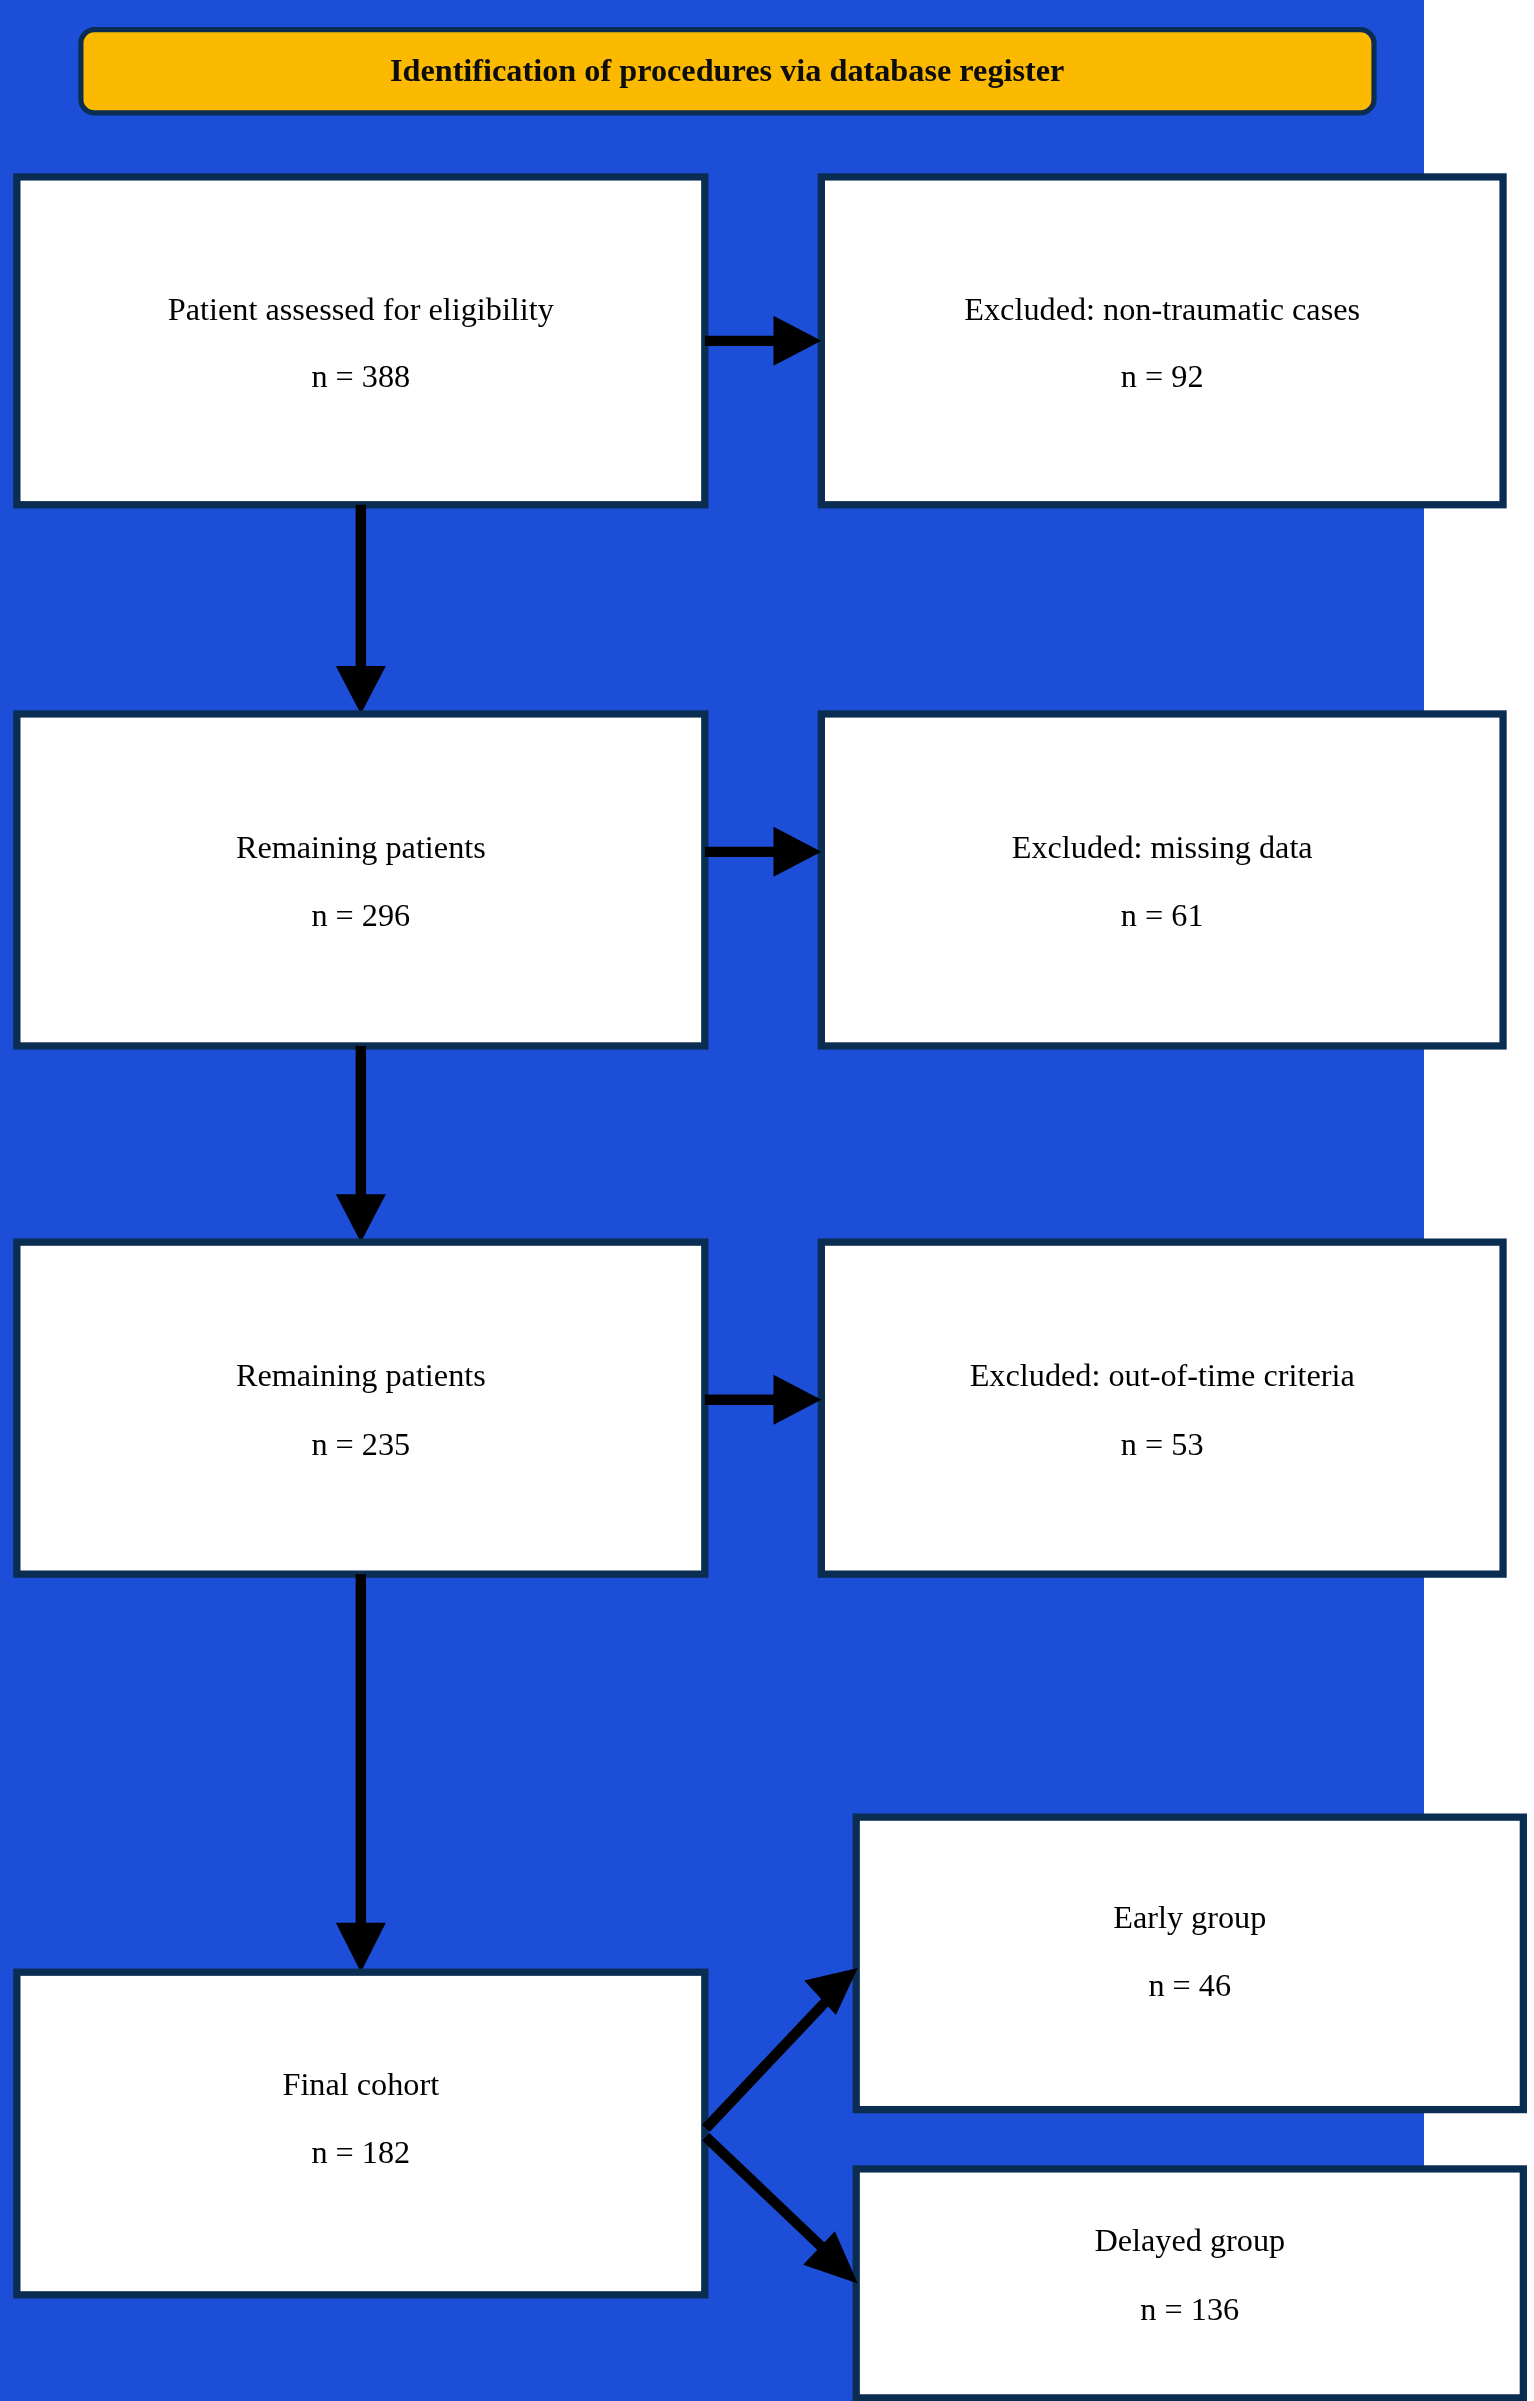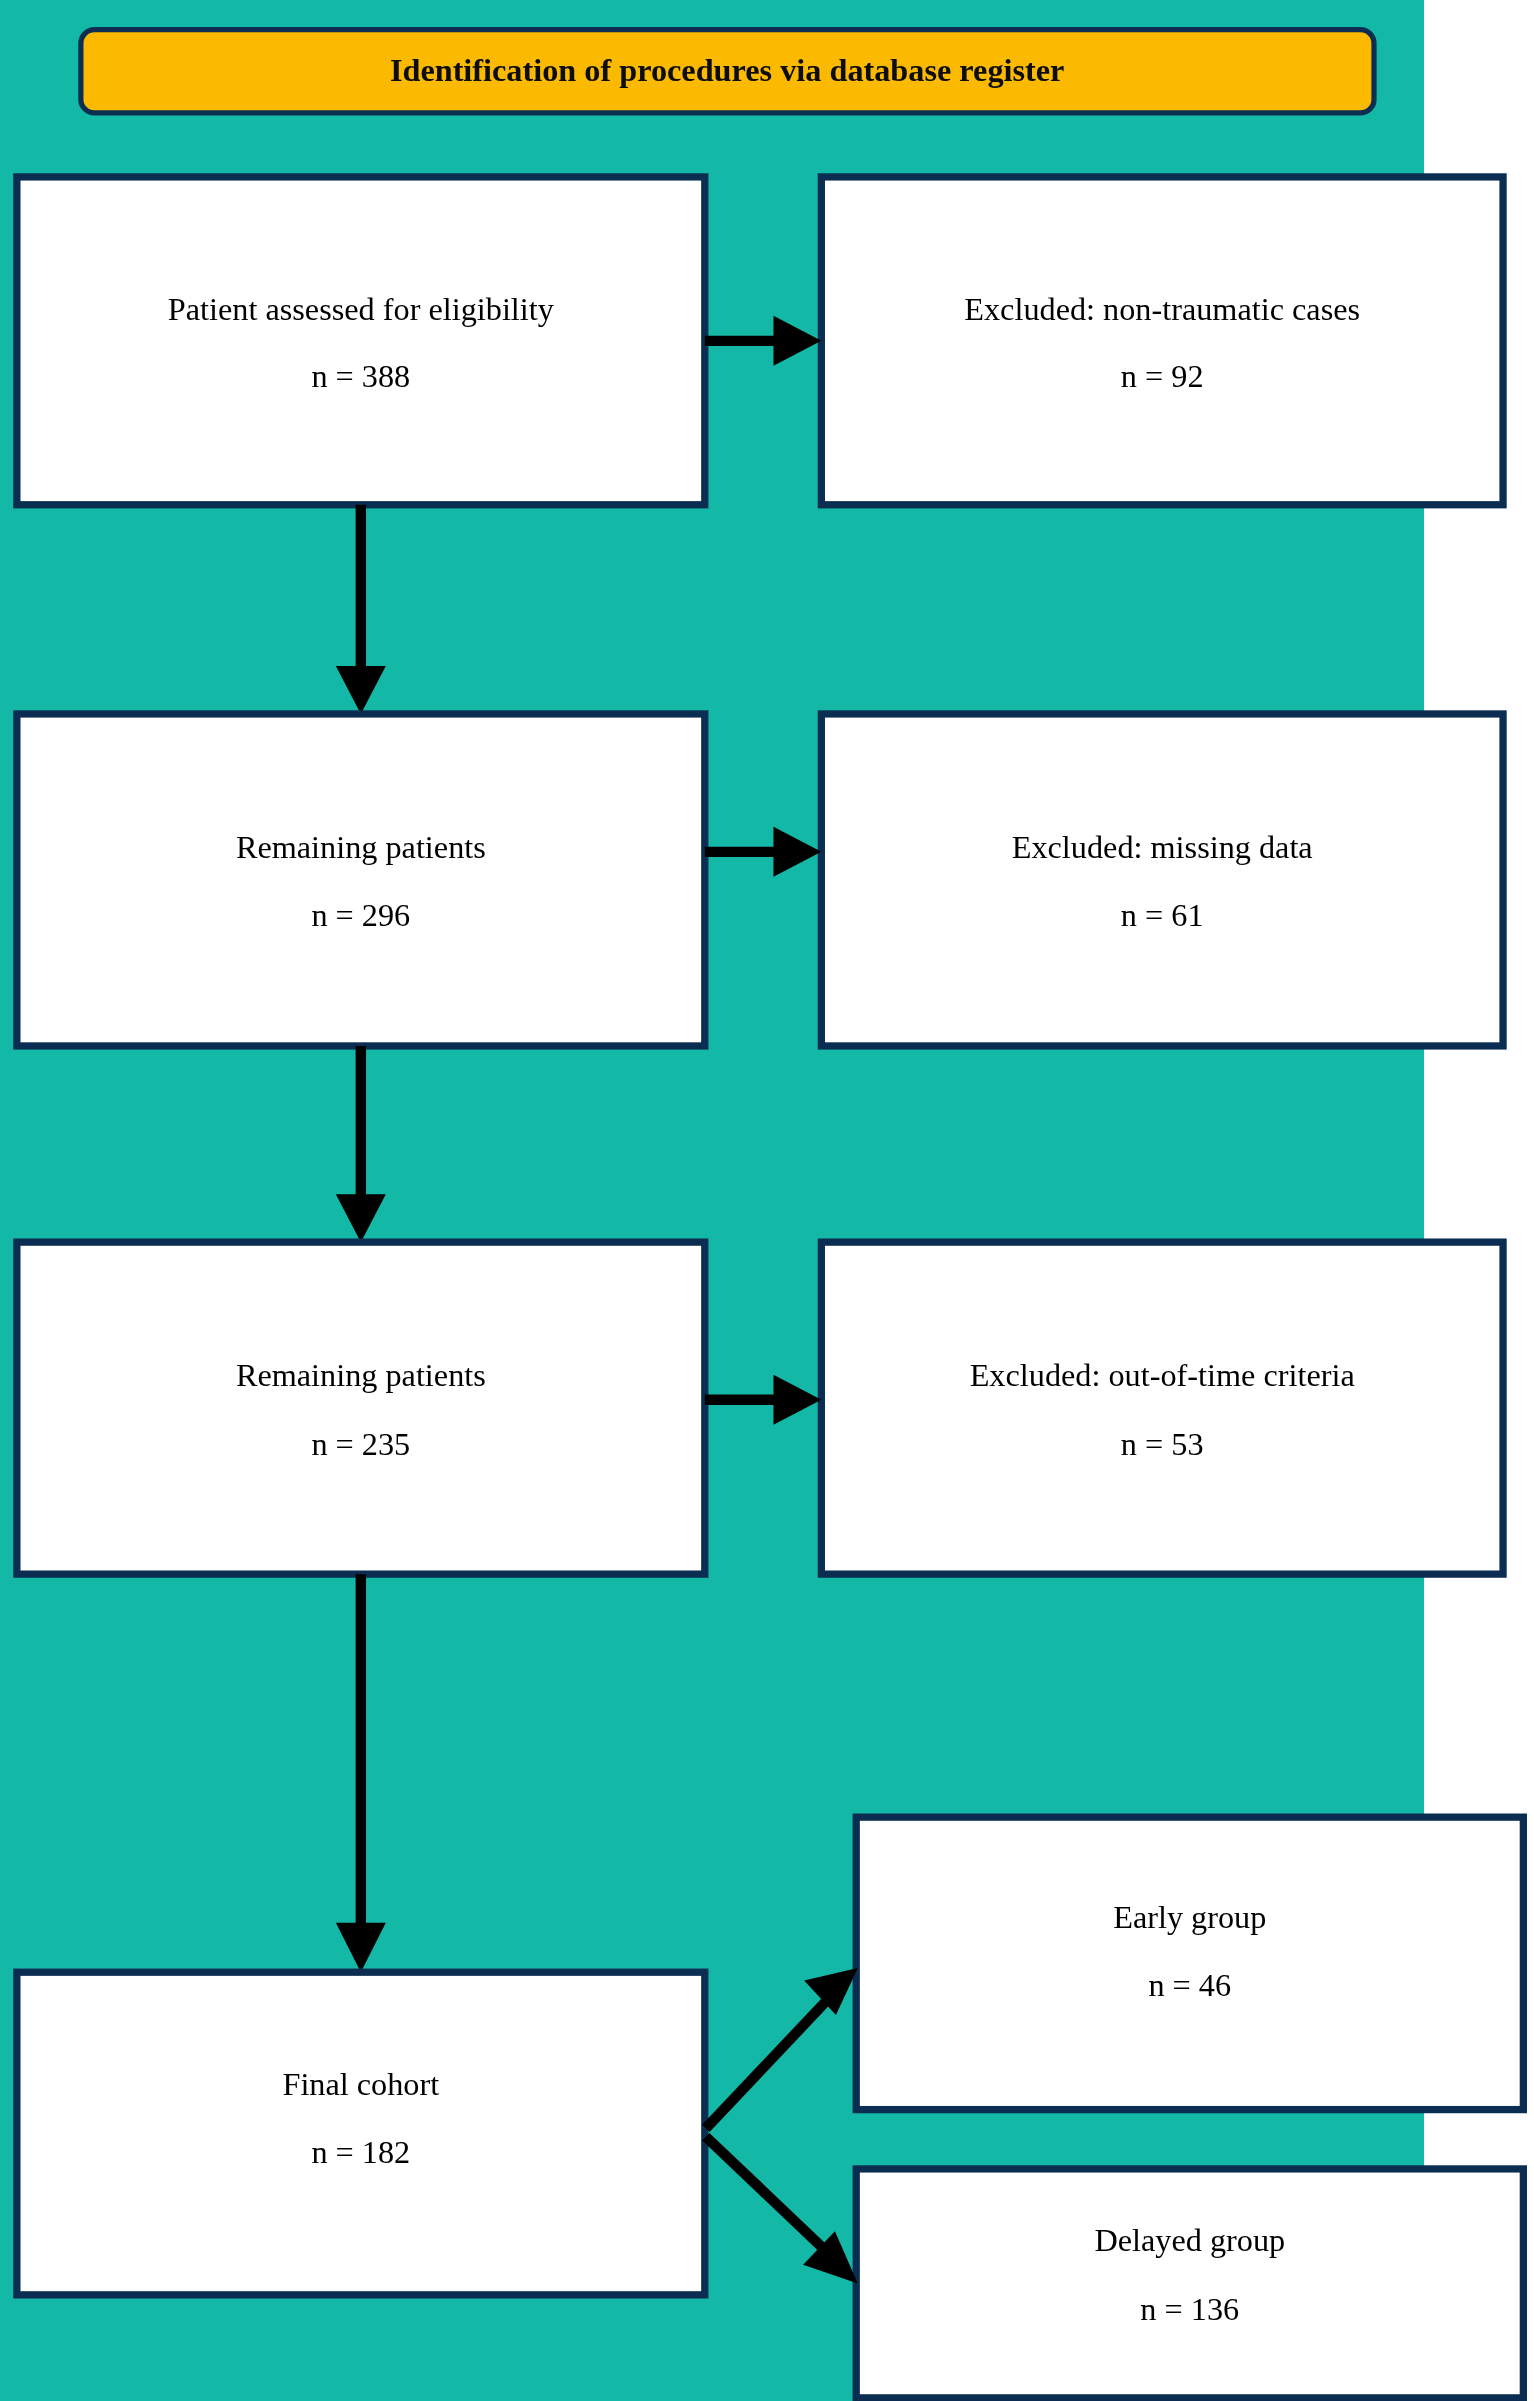--- a/index.html
+++ b/index.html
@@ -11,21 +11,21 @@
   body {
     width: 1535px;
     height: 2401px;
     font-family: "Liberation Serif", "DejaVu Serif", serif;
     overflow: hidden;
   }
   #flow-root {
     position: relative;
     width: 1424px;
     height: 2401px;
-    background: #14b8a6;
+    background: #1d4ed8;
   }
   svg.flow-canvas {
     position: absolute;
     top: 0;
     left: 0;
     width: 1535px;
     height: 2401px;
     display: block;
   }
   .node-text {

